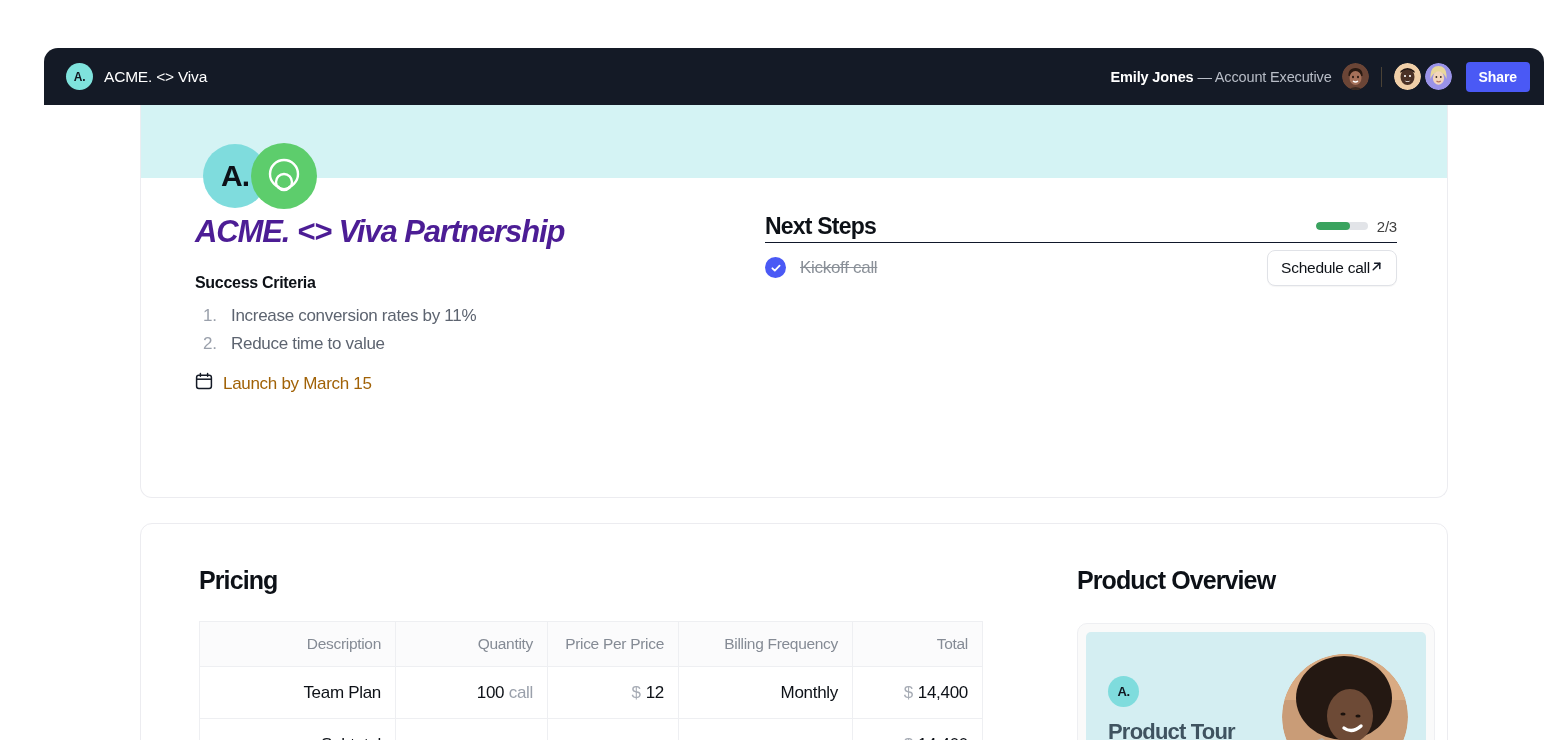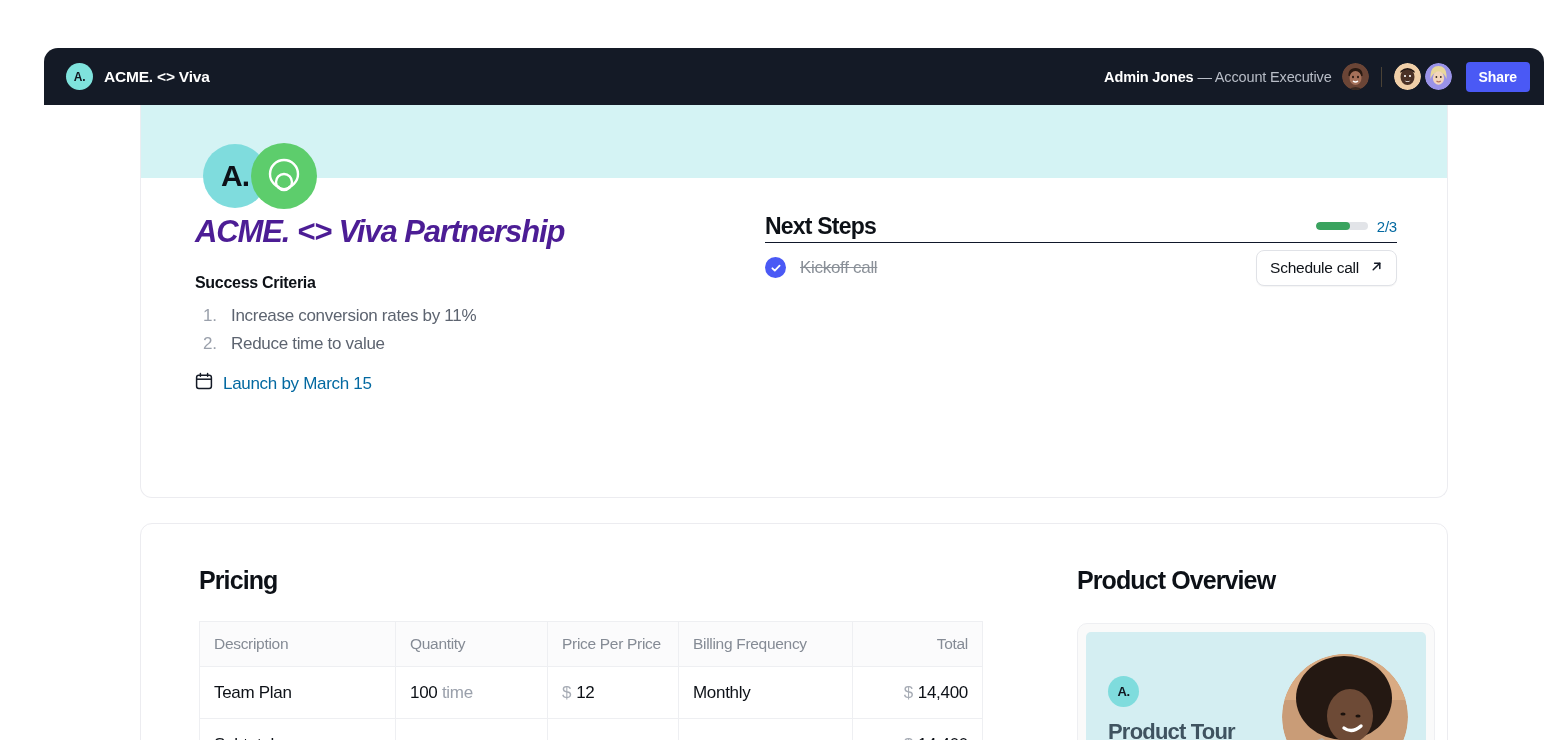--- a/index.html
+++ b/index.html
@@ -32,21 +32,21 @@
   .brand { display: flex; align-items: center; gap: 11px; }
   .brand-avatar {
     width: 27px; height: 27px; border-radius: 50%;
     background: #7fe3dd;
     color: #10161f;
     font-size: 12px; font-weight: 700;
     display: flex; align-items: center; justify-content: center;
     letter-spacing: -0.3px;
   }
   .brand-title {
-    color: #ffffff; font-size: 15.5px; font-weight: 700;
+    color: #ffffff; font-size: 15.5px; font-weight: 400;
     letter-spacing: -0.2px;
   }
   .topbar-right {
     margin-left: auto;
     display: flex; align-items: center; gap: 0;
   }
   .user-line {
     font-size: 14.5px; letter-spacing: -0.15px; white-space: nowrap;
     margin-right: 10px;
   }
@@ -140,21 +140,21 @@
     position: relative;
   }
   .crit-item::before {
     content: counter(c) ".";
     position: absolute; left: 8px;
     color: #9aa0ab;
   }
   .launch-row {
     margin-top: 14px;
     display: flex; align-items: center; gap: 10px;
-    font-size: 17px; color: #0369a1; letter-spacing: -0.3px;
+    font-size: 17px; color: #a16207; letter-spacing: -0.3px;
   }
 
   
   .steps {
     position: absolute; left: 624px; top: 105px; width: 632px;
   }
   .steps-head {
     display: flex; align-items: center; height: 32px;
   }
   .steps-title {
@@ -162,21 +162,21 @@
     letter-spacing: -0.8px;
   }
   .progress-wrap {
     margin-left: auto; display: flex; align-items: center; gap: 9px;
   }
   .pbar {
     width: 52px; height: 8px; border-radius: 4px;
     background: #e2e4e8; overflow: hidden;
   }
   .pbar-fill { height: 100%; background: #3aa35f; border-radius: 4px; }
-  .pcount { font-size: 15px; color: #0369a1; letter-spacing: -0.2px; }
+  .pcount { font-size: 15px; color: #404040; letter-spacing: -0.2px; }
 
   .step-row {
     display: flex; align-items: center;
     height: 50px;
     border-top: 1px solid #0f172a;
     gap: 14px;
   }
   .step-row:first-of-type { border-top: 1px solid #edeef1; }
   .ck {
     width: 21px; height: 21px; border-radius: 50%;
@@ -186,21 +186,21 @@
   .ck.done { background: #4a59f5; }
   .ck.todo { border: 1.6px solid #c7cad1; background: #fff; }
   .step-label {
     font-size: 17px; color: #0d1117; letter-spacing: -0.3px;
   }
   .step-row.completed .step-label {
     color: #8a9098; text-decoration: line-through;
   }
   .step-action { margin-left: auto; display: flex; align-items: center; gap: 10px; }
   .ghost-btn {
-    display: inline-flex; align-items: center; gap: 11px;
+    display: inline-flex; align-items: center; 
     background: #ffffff;
     border: 1px solid #e0e2e7;
     border-radius: 8px;
     padding: 8px 13px;
     font-size: 15.5px; color: #0d1117;
     letter-spacing: -0.25px;
     cursor: pointer;
     box-shadow: 0 1px 1px rgba(16,22,31,.04);
   }
   .badge {
@@ -227,21 +227,21 @@
     letter-spacing: -0.9px;
   }
   table.price {
     margin-top: 26px;
     width: 777px;
     border-collapse: collapse;
     table-layout: fixed;
   }
   table.price th, table.price td {
     border: 1px solid #eeeff2;
-    text-align: left;
+    text-align: right;
     letter-spacing: -0.3px;
   }
   table.price th {
     background: #fbfbfc;
     font-weight: 400;
     font-size: 15.5px; color: #858b95;
     padding: 13px 14px;
   }
   table.price td {
     font-size: 17px; color: #0d1117;
@@ -299,21 +299,21 @@
 <div class="app-window">
 
   <div class="topbar">
     <div class="brand">
       <div class="brand-avatar">A.</div>
       <div class="brand-title">ACME. &lt;&gt; Viva</div>
     </div>
 
     <div class="topbar-right">
       <div class="user-line">
-        <span class="user-name">Admin Jones</span>
+        <span class="user-name">Emily Jones</span>
         <span class="user-role">— Account Executive</span>
       </div>
 
       <div class="avatar">
         <svg viewBox="0 0 27 27" width="27" height="27">
           <circle cx="13.5" cy="13.5" r="13.5" fill="#6b4536"></circle>
           <path d="M13.5 5 C8 5 6 9 6.5 13 L20.5 13 C21 9 19 5 13.5 5Z" fill="#2a1a12"></path>
           <ellipse cx="13.5" cy="15" rx="6" ry="7" fill="#a5715a"></ellipse>
           <ellipse cx="11" cy="14" rx="1" ry="1.2" fill="#2a1a12"></ellipse>
           <ellipse cx="16" cy="14" rx="1" ry="1.2" fill="#2a1a12"></ellipse>
@@ -434,21 +434,21 @@
               <th class="col-ppu">Price Per Price</th>
               <th class="col-bill">Billing Frequency</th>
               <th class="col-total">Total</th>
             </tr>
           </thead>
           <tbody>
             <tr>
               <td class="col-desc">Team Plan</td>
               <td class="col-qty">
                 <span>100</span>
-                <span class="unit">time</span>
+                <span class="unit">call</span>
               </td>
               <td class="col-ppu">
                 <span class="cur">$</span><span>12</span>
               </td>
               <td class="col-bill">Monthly</td>
               <td class="col-total">
                 <span class="cur">$</span><span>14,400</span>
               </td>
             </tr>
             <tr>

